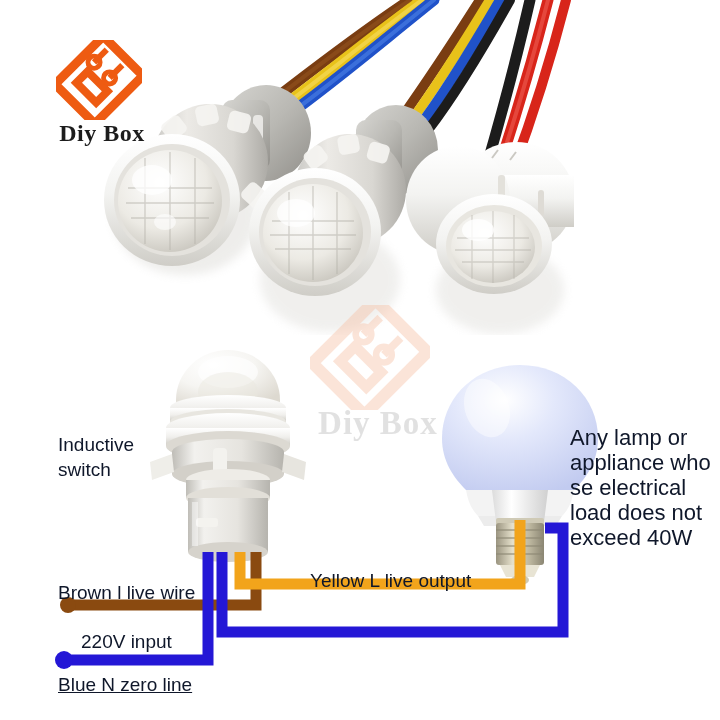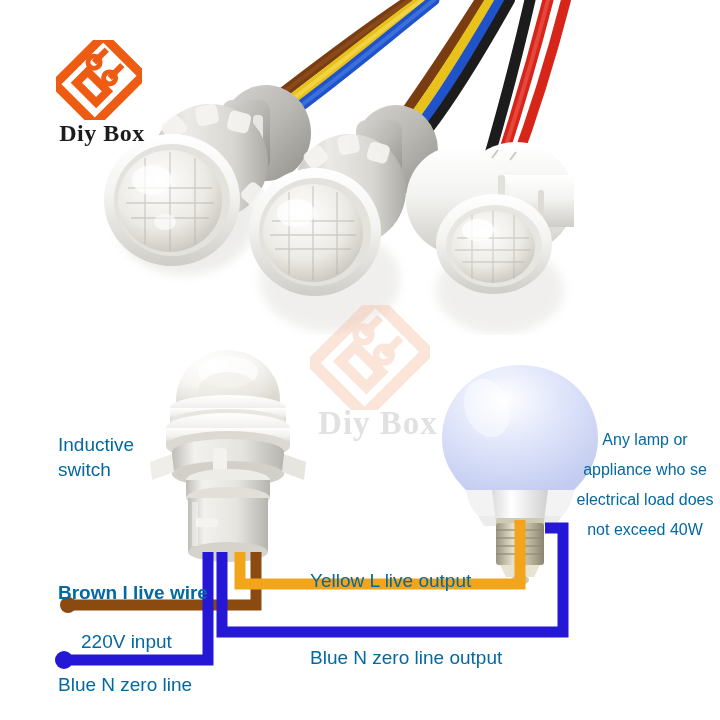--- a/index.html
+++ b/index.html
@@ -83,30 +83,30 @@
   .wire-layer {
     position: absolute;
     left: 0; top: 0;
     width: 720px; height: 720px;
     pointer-events: none;
   }
 
   
   .label {
     position: absolute;
-    color: #0369a1;
+    color: #0f172a;
     font-size: 19px;
     line-height: 25px;
     white-space: pre-line;
   }
   .label-inductive { left: 58px;  top: 432px; width: 110px; }
-  .label-anylamp   { left: 570px; top: 425px; width: 150px; font-size: 16px; line-height: 30px; text-align: center; }
-  .label-brown     { left: 58px;  top: 580px; font-weight: bold; }
+  .label-anylamp   { left: 570px; top: 425px; width: 150px; font-size: 22px; line-height: 25px; }
+  .label-brown     { left: 58px;  top: 580px; }
   .label-220v      { left: 58px;  top: 629px; margin-left: 23px; }
-  .label-bluezero  { left: 58px;  top: 672px; }
+  .label-bluezero  { left: 58px;  top: 672px; text-decoration: underline; }
   .label-yellowout { left: 310px; top: 568px; text-align: right; }
   .label-blueout   { left: 310px; top: 645px; }
 </style>
 </head>
 <body>
 
 <div id="page">
 
   <div class="photo-layer">
     <svg width="720" height="335" viewBox="0 0 720 335">
@@ -385,15 +385,14 @@
   <div class="label label-anylamp">Any lamp or appliance who se electrical load does not exceed 40W</div>
 
   <div class="label label-brown">Brown l live wire</div>
 
   <div class="label label-220v">220V input</div>
 
   <div class="label label-bluezero">Blue N zero line</div>
 
   <div class="label label-yellowout">Yellow L live output</div>
 
-  <div class="label label-blueout">Blue N zero line output</div>
 
 </div>
 
 </body></html>

